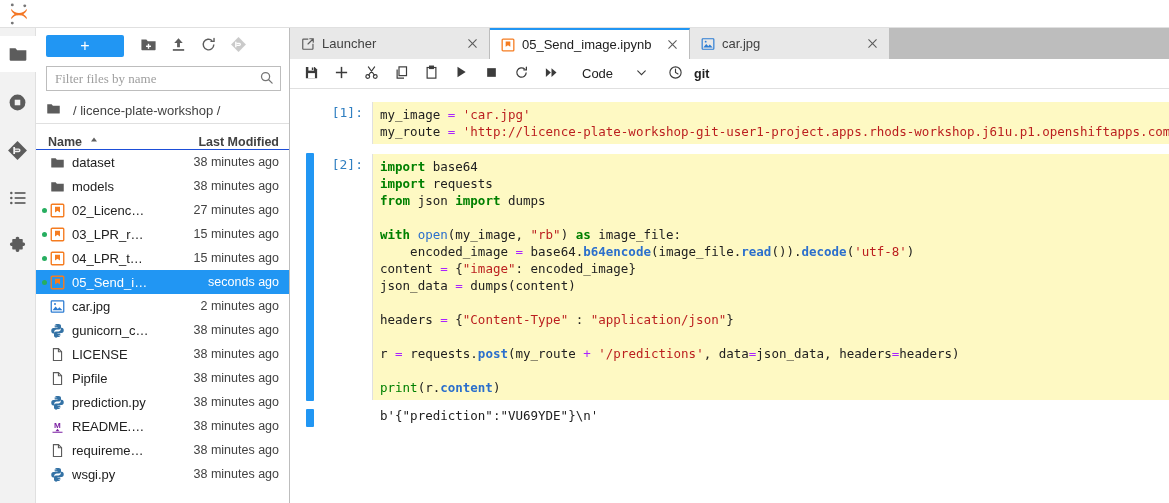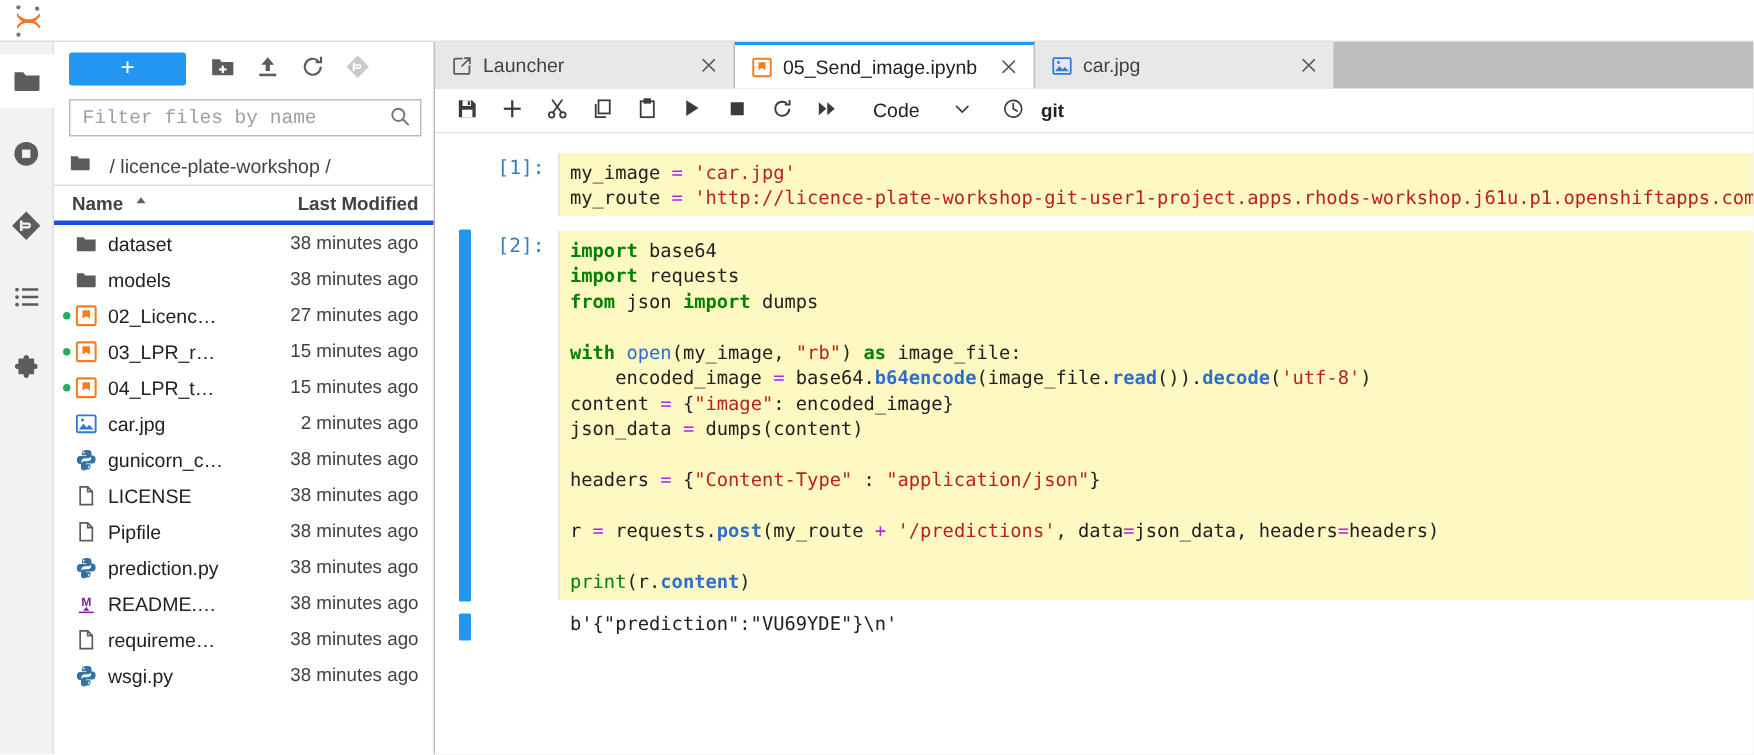--- a/index.html
+++ b/index.html
@@ -70,33 +70,33 @@
   }
   .fb-tool.disabled { opacity: .32; }
   .fb-filter-wrap { padding: 2px 8px 6px 10px; flex: 0 0 auto; }
   .fb-filter {
     width: 100%; height: 25px; border: 1px solid #bdbdbd;
     display: flex; align-items: center; padding: 0 6px 0 8px;
     background: #fff;
   }
   .fb-filter input {
     border: none; outline: none; flex: 1 1 auto;
-    font-family: Liberation Mono, monospace; font-size: 13px;
+    font-family: Liberation Serif, serif; font-size: 13px;
     color: #212121; background: transparent; padding: 0;
   }
   .fb-filter input::placeholder { color: #9e9e9e; }
   .fb-crumbs {
     height: 27px; display: flex; align-items: center;
     padding: 0 8px 0 10px; gap: 12px; flex: 0 0 auto;
     border-bottom: 1px solid #e0e0e0;
   }
   .fb-crumbs .txt { font-size: 13px; color: #424242; }
   .fb-header {
-    height: 26px; display: flex; align-items: center;
-    border-bottom: 3px solid #1d4ed8; flex: 0 0 auto;
+    height: 26px; display: flex; align-items: flex-end;
+    border-bottom: 1px solid #1d4ed8; flex: 0 0 auto;
     font-size: 12.5px; font-weight: bold; color: #424242;
   }
   .fb-h-name {
     flex: 1 1 auto; padding-left: 12px;
     display: flex; align-items: center; gap: 6px;
   }
   .fb-h-mod { width: 102px; padding-right: 10px; text-align: right; }
   .fb-list { flex: 1 1 auto; overflow: hidden; }
   .fb-row {
     height: 24px; display: flex; align-items: center;
@@ -423,20 +423,33 @@
           <span class="fb-icon">
             <span style="display: flex; align-items: center;">
               <svg width="15" height="15" viewBox="0 0 24 24">
       <rect x="2" y="2" width="20" height="20" rx="1.5" fill="none" stroke="#f57c20" stroke-width="2.2"></rect>
       <path d="M8 6h8v9l-4-2.6L8 15z" fill="#f57c20"></path>
               </svg>
             </span>
           </span>
           <span class="fb-name">04_LPR_t…</span>
           <span class="fb-mod">15 minutes ago</span>
+        </div>
+        <div class="fb-row selected">
+          <span class="fb-dot"></span>
+          <span class="fb-icon">
+            <span style="display: flex; align-items: center;">
+              <svg width="15" height="15" viewBox="0 0 24 24">
+      <rect x="2" y="2" width="20" height="20" rx="1.5" fill="none" stroke="#f57c20" stroke-width="2.2"></rect>
+      <path d="M8 6h8v9l-4-2.6L8 15z" fill="#f57c20"></path>
+              </svg>
+            </span>
+          </span>
+          <span class="fb-name">05_Send_i…</span>
+          <span class="fb-mod">seconds ago</span>
         </div>
         <div class="fb-row">
           <span class="fb-icon">
             <span style="display: flex; align-items: center;">
               <svg width="15" height="15" viewBox="0 0 24 24">
       <rect x="2" y="3" width="20" height="18" rx="1.2" fill="none" stroke="#2b7cd3" stroke-width="2"></rect>
       <path d="M4 18l5-6 3.5 4 2.5-3 5 5z" fill="#2b7cd3"></path>
       <circle cx="8" cy="8" r="1.6" fill="#2b7cd3"></circle>
               </svg>
             </span>

